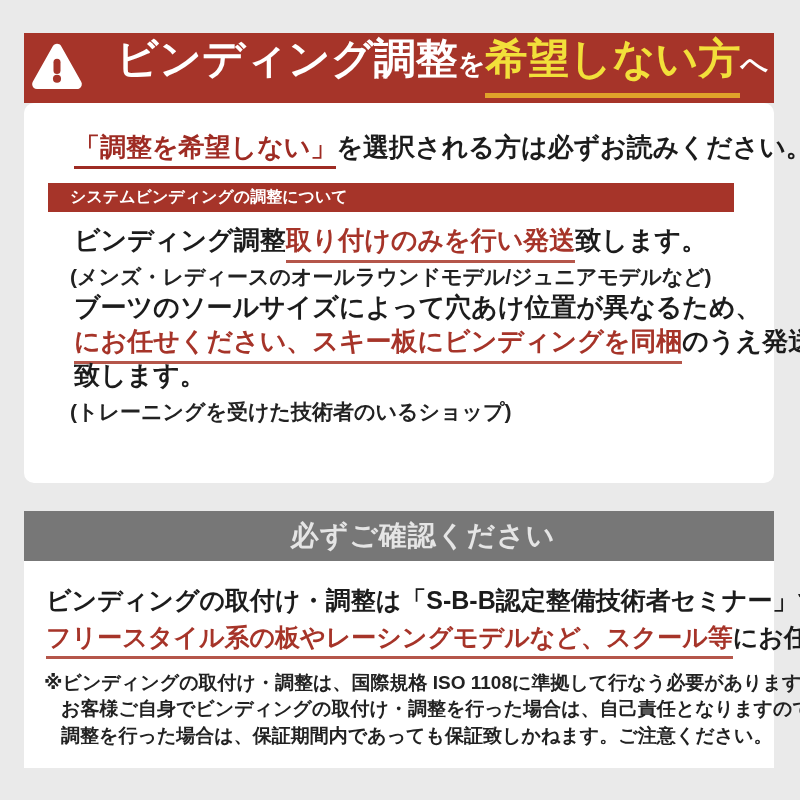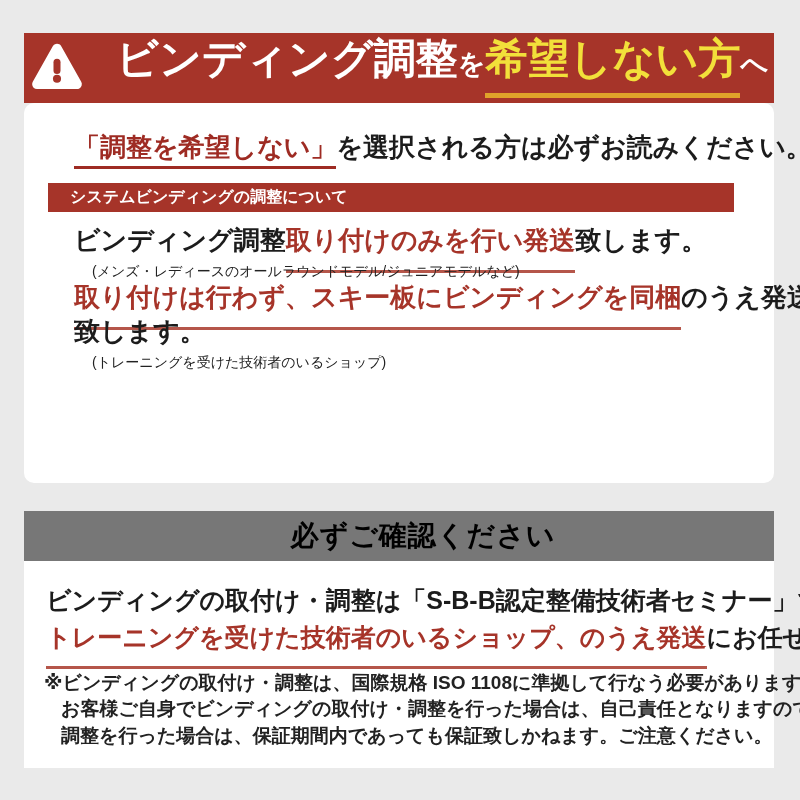--- a/index.html
+++ b/index.html
@@ -43,28 +43,28 @@
   }
   .sub-bar {
     background:#a63429; color:#ffffff; font-weight:bold; font-size:16px;
     margin:18px 40px 12px 24px; padding:5px 0 6px 22px; line-height:1.15;
     white-space:nowrap;
   }
   .body-line { font-size:26px; font-weight:bold; padding-left:50px; line-height:1.3; white-space:nowrap; }
   .red-ul {
     color:#a63429;
     border-bottom:3px solid #b5564a;
-    padding-bottom:15px;
+    padding-bottom:5px;
   }
-  .small-note { font-size:14px; font-weight:400; padding-left:68px; margin-top:5px; color:#222; white-space:nowrap; }
+  .small-note { font-size:21px; font-weight:700; padding-left:46px; margin-top:5px; color:#222; white-space:nowrap; }
 
   
   .gray-bar {
     position:absolute; left:24px; top:511px; width:750px; height:50px;
-    background:#777777; color:#000000;
+    background:#777777; color:#e5e5e5;
     font-weight:bold; font-size:28px;
     display:flex; align-items:center; justify-content:center;
     letter-spacing:1px;
     padding-left:48px;
   }
 
   
   .panel2 {
     position:absolute; left:24px; top:561px; width:750px; height:207px;
     background:#ffffff;
@@ -100,33 +100,34 @@
     <div class="lead">
       <span class="lead-red">「調整を希望しない」</span><span>を選択される方は必ずお読みください。</span>
     </div>
 
     <div class="sub-bar">システムビンディングの調整について</div>
     <div class="body-line">
       <span>ビンディング調整</span><span class="red-ul">取り付けのみを行い発送</span><span>致します。</span>
     </div>
     <div class="small-note">(メンズ・レディースのオールラウンドモデル/ジュニアモデルなど)</div>
 
+    <div class="body-line">ブーツのソールサイズによって穴あけ位置が異なるため、</div>
     <div class="body-line">
-      <span class="red-ul">取り付けは行わず、スキー板にビンディングを同梱</span><span>のうえ発送</span>
+      <span class="red-ul">にお任せください、スキー板にビンディングを同梱</span><span>のうえ発送</span>
     </div>
     <div class="body-line">致します。</div>
     <div class="small-note">(トレーニングを受けた技術者のいるショップ)</div>
   </div>
 
   <div class="gray-bar">必ずご確認ください</div>
 
   <div class="panel2">
     <div class="confirm-line">ビンディングの取付け・調整は「S-B-B認定整備技術者セミナー」で</div>
     <div class="confirm-line confirm-line2">
-      <span class="red-ul">トレーニングを受けた技術者のいるショップ、のうえ発送</span><span>にお任せください。</span>
+      <span class="red-ul">フリースタイル系の板やレーシングモデルなど、スクール等</span><span>にお任せください。</span>
     </div>
     <div class="notes">
       <div class="note-line first">※ビンディングの取付け・調整は、国際規格 ISO 1108に準拠して行なう必要があります。</div>
       <div class="note-line rest">お客様ご自身でビンディングの取付け・調整を行った場合は、自己責任となりますので</div>
       <div class="note-line rest">調整を行った場合は、保証期間内であっても保証致しかねます。ご注意ください。</div>
     </div>
   </div>
 
 </div>
 

